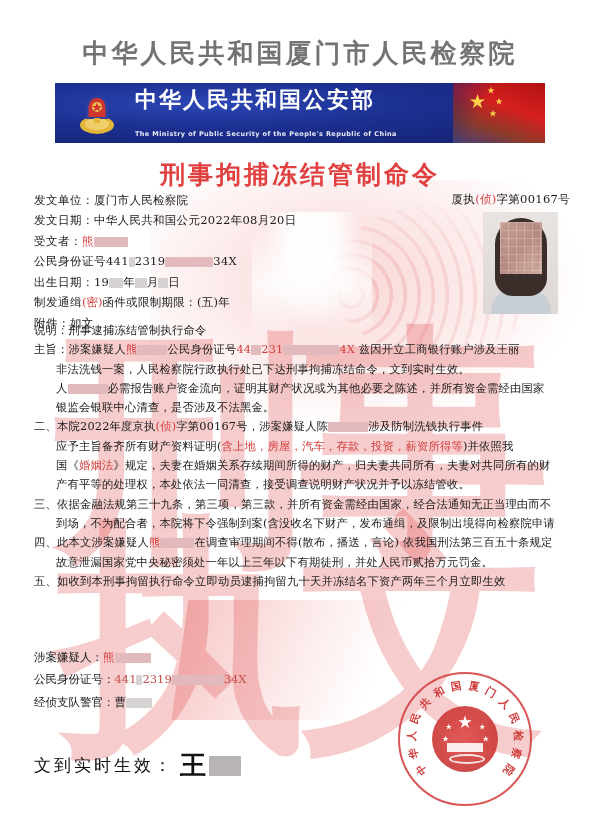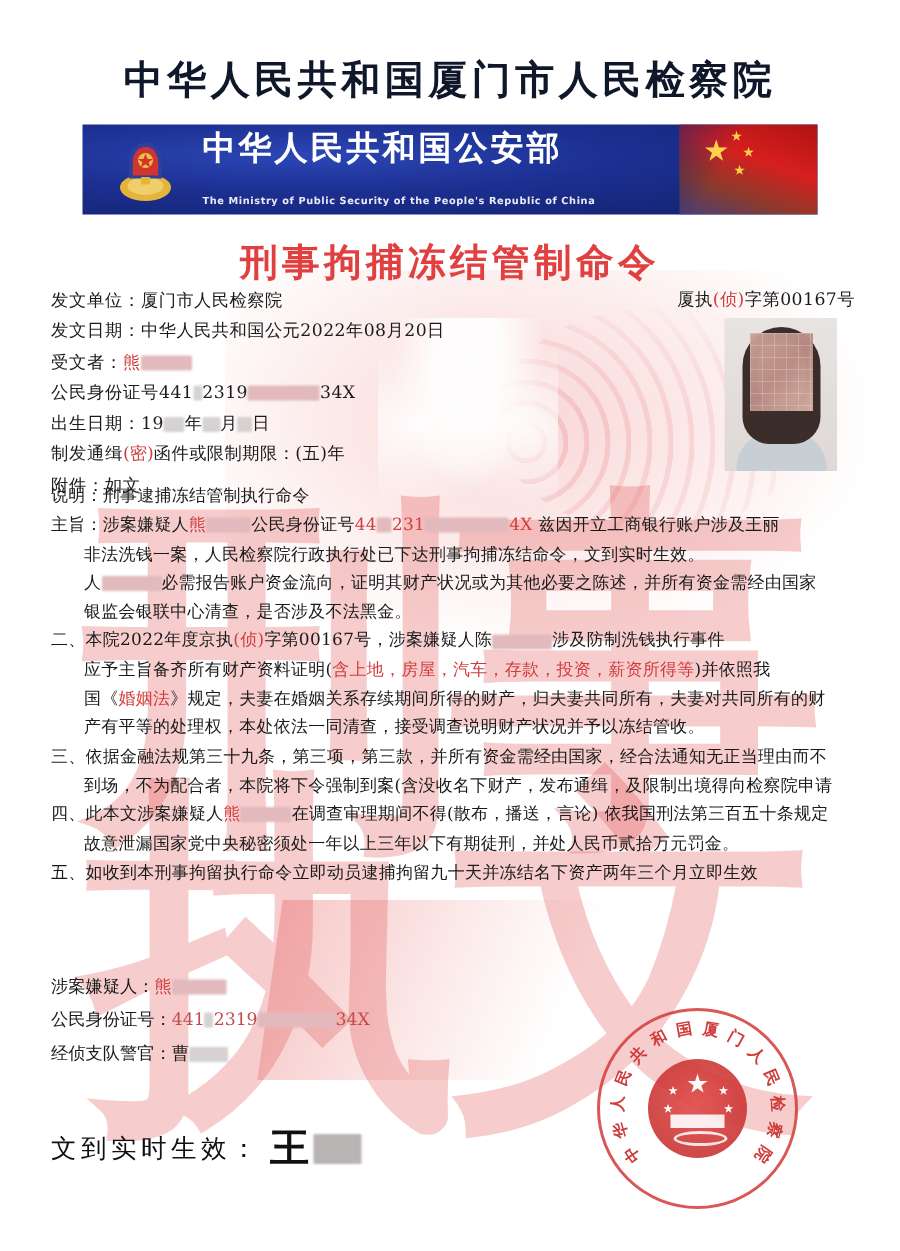--- a/index.html
+++ b/index.html
@@ -98,21 +98,21 @@
   .masthead {
     position: absolute;
     left: 0;
     right: 0;
     top: 36px;
     text-align: center;
     font-family: "DejaVu Serif", "Liberation Serif", serif;
     font-size: 26px;
     font-weight: 700;
     letter-spacing: 3px;
-    color: #0f172a;
+    color: #737373;
     white-space: nowrap;
   }
 
   
   .banner {
     position: absolute;
     left: 55px;
     top: 83px;
     width: 490px;
     height: 60px;

